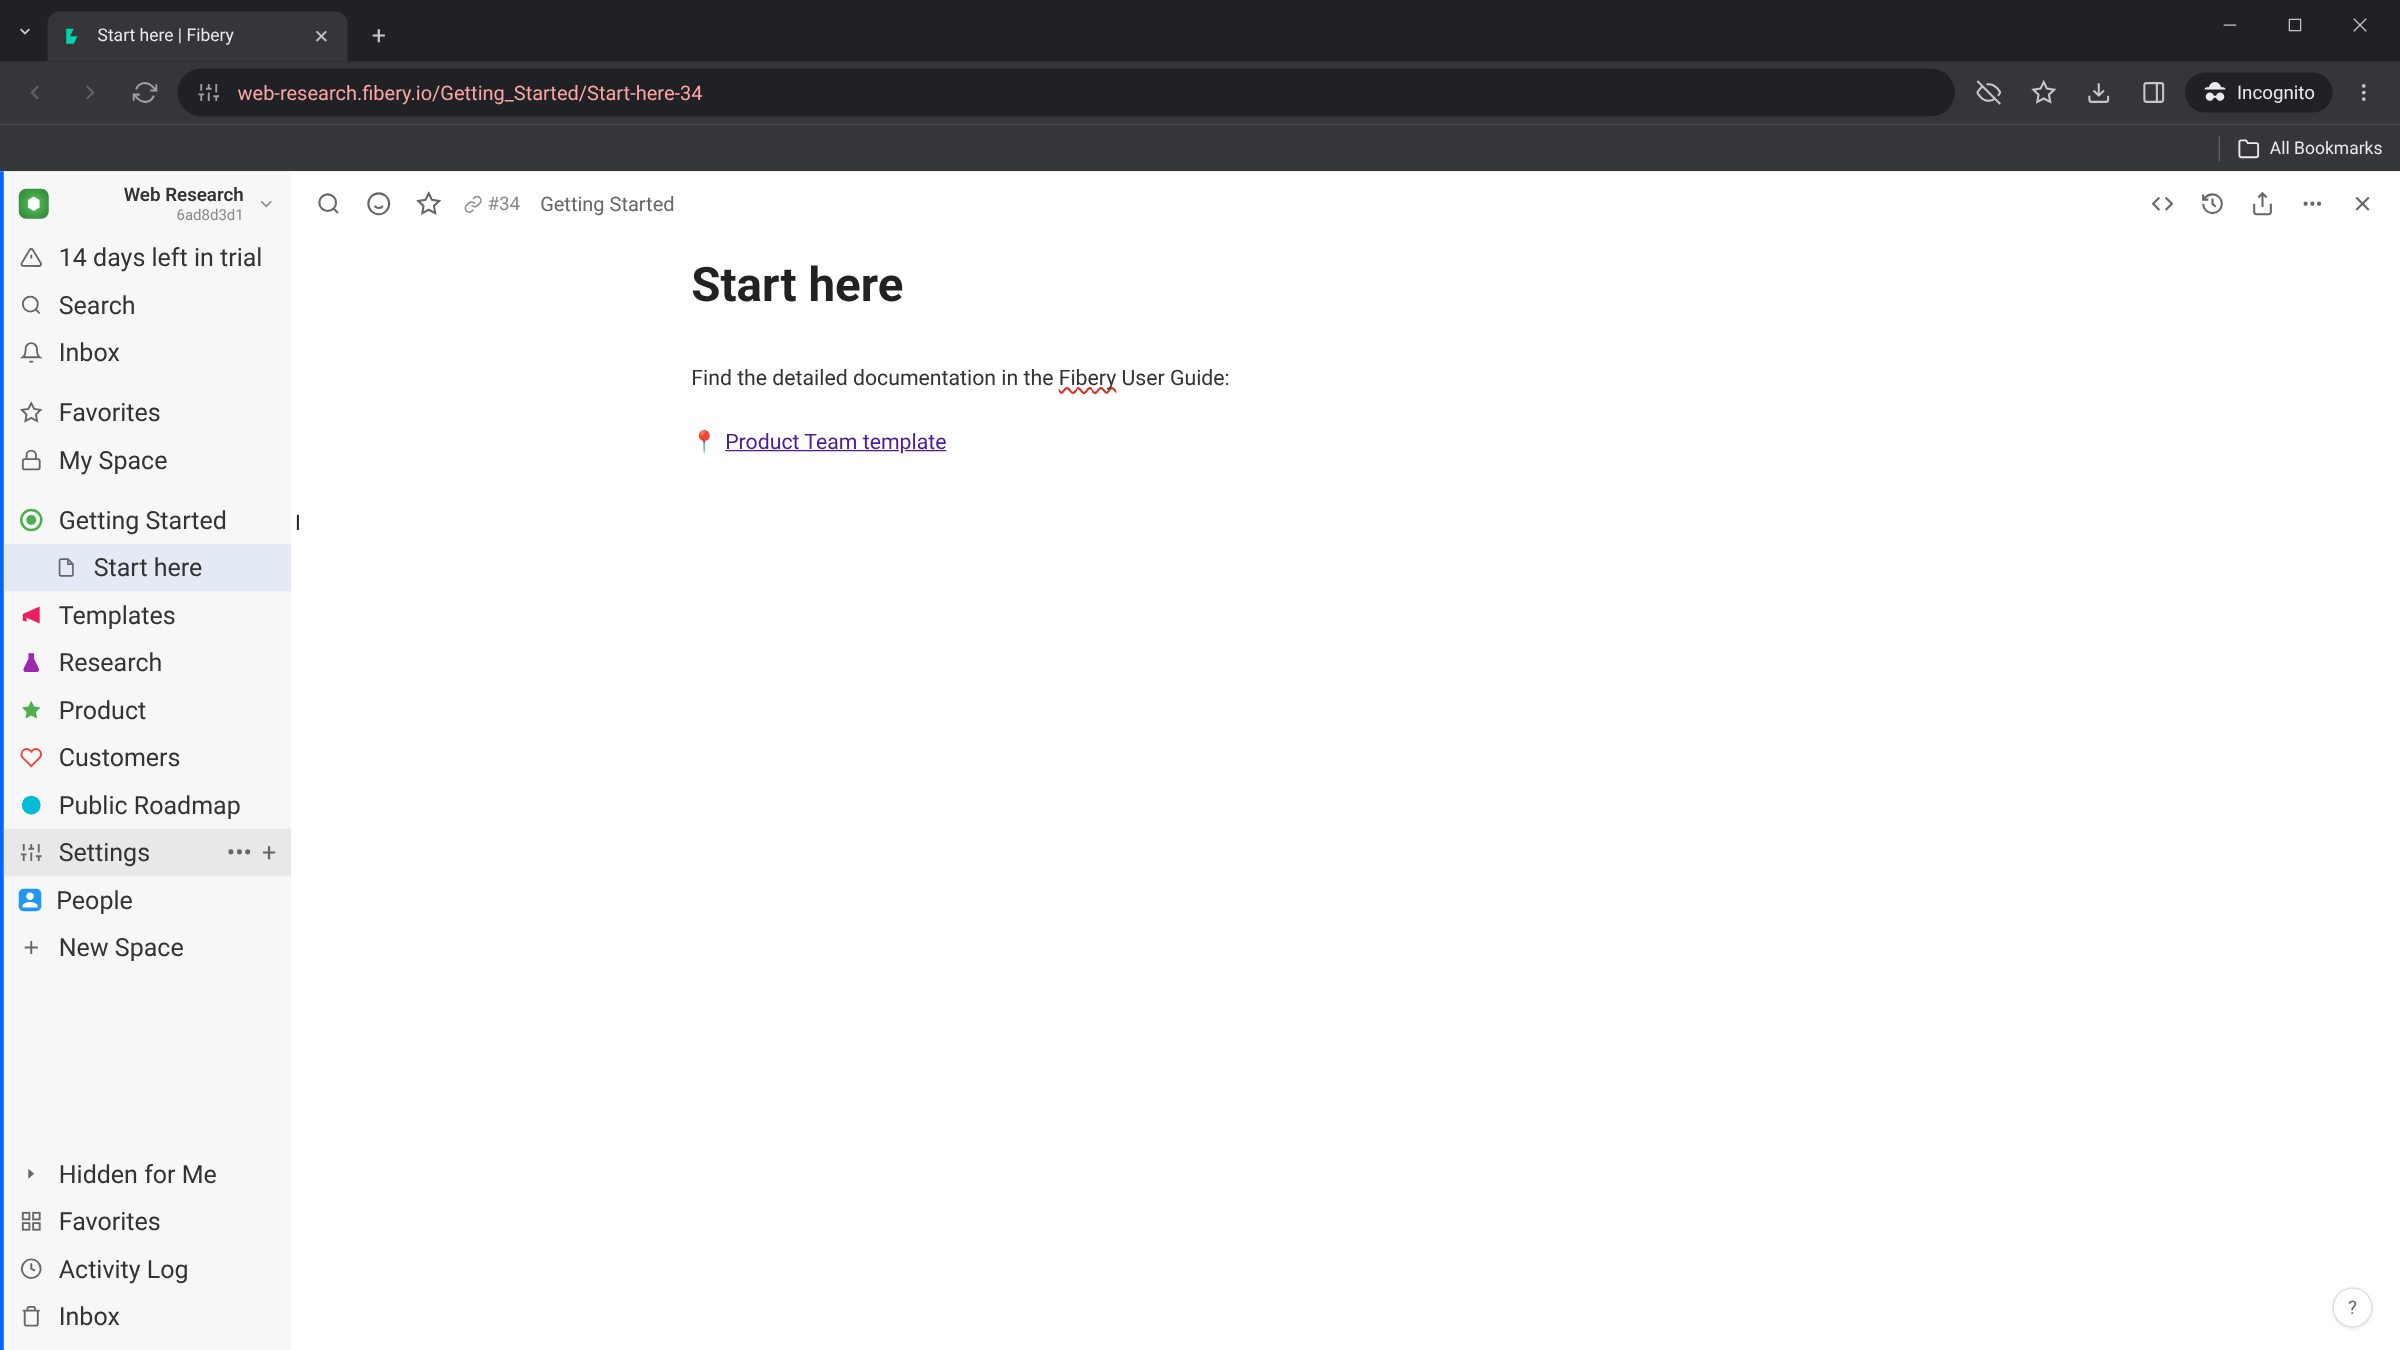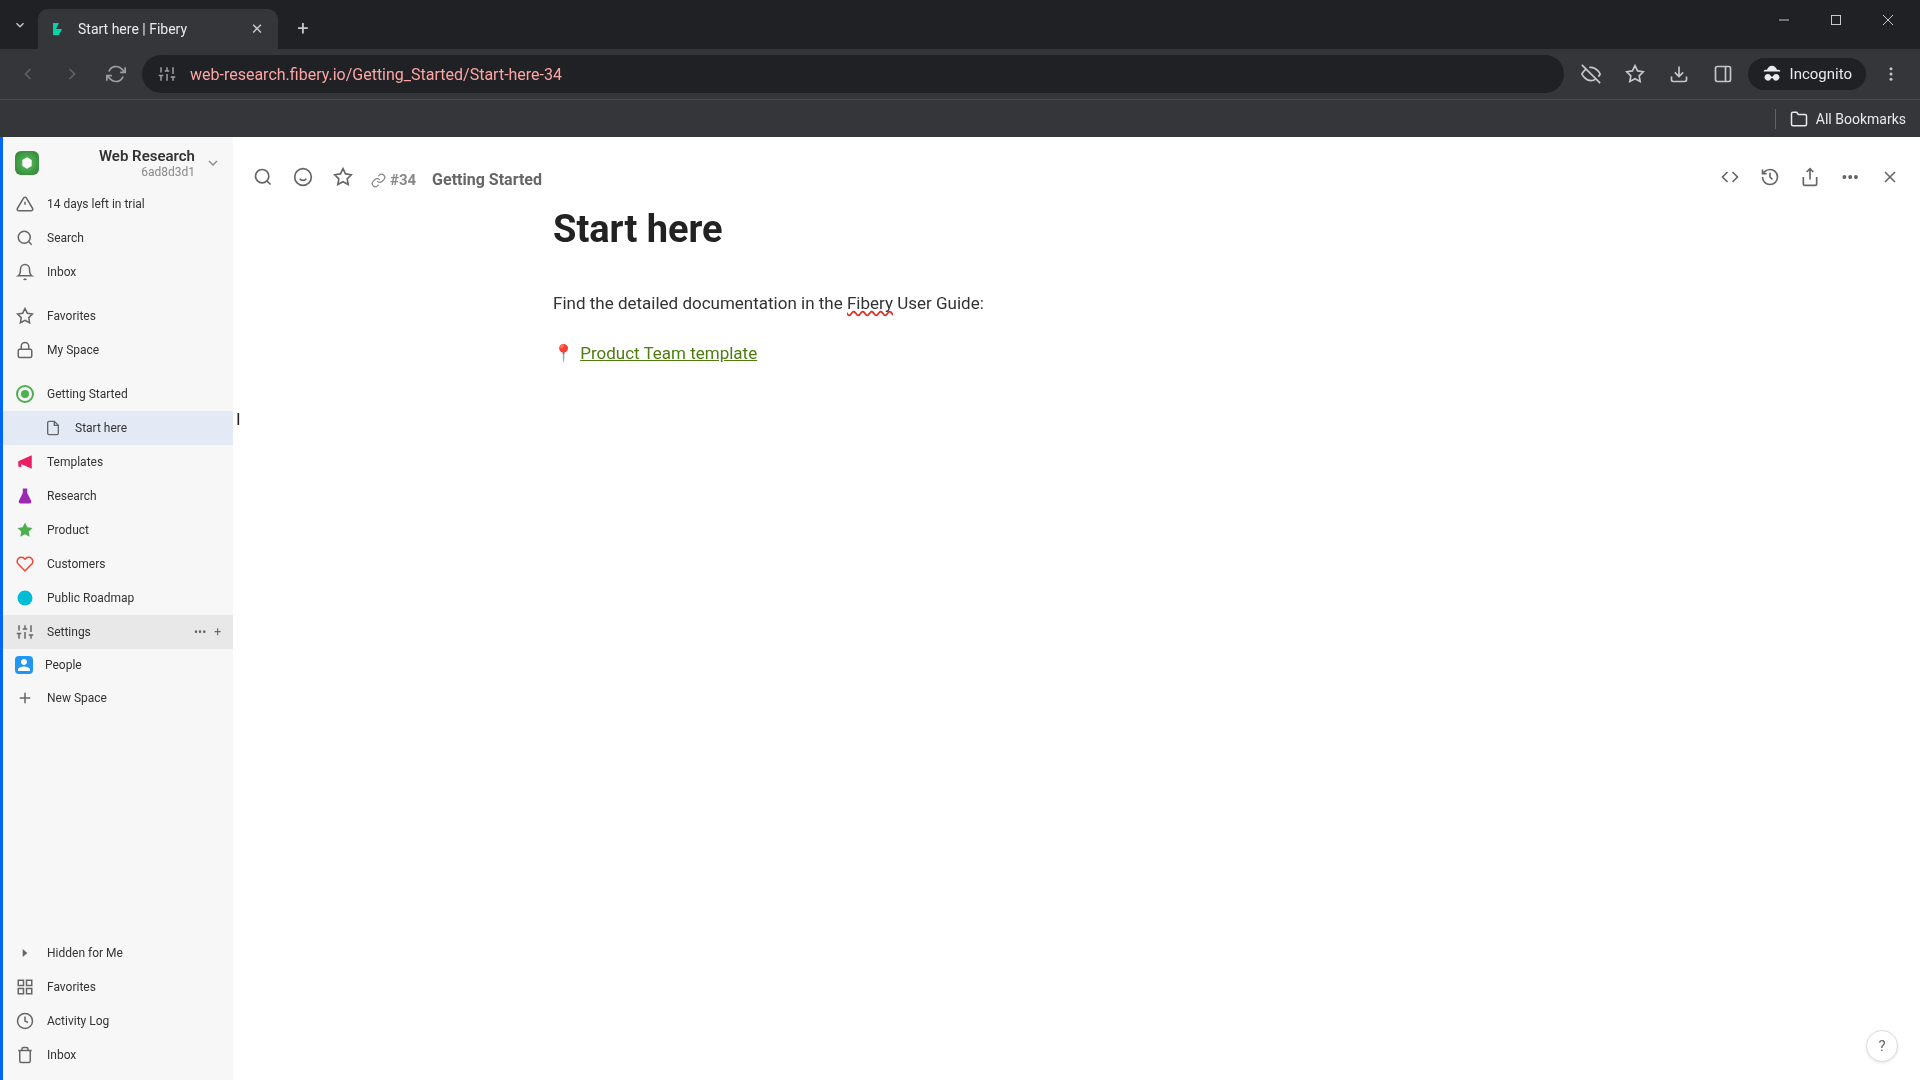--- a/index.html
+++ b/index.html
@@ -34,47 +34,47 @@
     
     
     .sidebar { width: 233px; background: #f7f7f7; border-left: 3px solid #0066ff; display: flex; flex-direction: column; overflow-y: auto; text-align: right; }
     .workspace-header { display: flex; align-items: center; padding: 10px 12px 8px 12px; gap: 10px; cursor: pointer; }
     .workspace-icon { width: 24px; height: 24px; background: radial-gradient(circle, #4caf50 30%, #2e7d32 100%); border-radius: 6px; display: flex; align-items: center; justify-content: center; }
     .workspace-info { flex: 1; }
     .workspace-name { font-size: 15px; font-weight: 600; color: #333; }
     .workspace-id { font-size: 12px; color: #888; }
     .workspace-chevron { color: #888; }
     
-    .sidebar-item { display: flex; align-items: center; padding: 7px 12px; gap: 12px; color: #333; font-size: 12px; cursor: pointer; }
+    .sidebar-item { display: flex; align-items: center; padding: 7px 12px; gap: 12px; color: #333; font-size: 20px; cursor: pointer; }
     .sidebar-item.active { background: #e3e9f5; }
     .sidebar-item.hovered { background: #e8e8e8; }
     .sidebar-item .si-icon { width: 20px; height: 20px; display: flex; align-items: center; justify-content: center; color: #666; }
     .sidebar-item.nested { padding-left: 40px; }
     .sidebar-item .item-actions { margin-left: auto; display: flex; gap: 8px; color: #666; }
     
     .sidebar-section { margin-top: 10px; }
     .sidebar-bottom { margin-top: auto; padding-bottom: 8px; }
     
     .space-icon-gs { width: 18px; height: 18px; border-radius: 50%; border: 2px solid #4caf50; display: flex; align-items: center; justify-content: center; }
     .space-icon-gs::after { content: ''; width: 8px; height: 8px; border-radius: 50%; background: #4caf50; }
     
     
     .main-content { flex: 1; display: flex; flex-direction: column; background: #fff; position: relative; }
-    .content-header { height: 52px; display: flex; align-items: flex-end; padding: 0 18px; gap: 16px; font-weight: bold; }
+    .content-header { height: 52px; display: flex; align-items: center; padding: 18px 18px; gap: 16px; }
     .header-icon-btn { width: 24px; height: 24px; display: flex; align-items: center; justify-content: center; color: #666; cursor: pointer; }
     .entity-id { display: flex; align-items: center; gap: 4px; color: #888; font-size: 15px; }
     .breadcrumb { color: #666; font-size: 16px; }
     .header-right { margin-left: auto; display: flex; align-items: center; gap: 16px; }
     
     .content-body { flex: 1; padding: 18px 0 0 320px; }
     .page-title { font-size: 38px; font-weight: 700; color: #222; margin-bottom: 42px; }
     .page-text { font-size: 17px; color: #333; margin-bottom: 30px; }
     .page-text .underlined { text-decoration: underline wavy #d93025; text-decoration-skip-ink: none; }
     .page-link { display: inline-flex; align-items: center; gap: 6px; font-size: 17px; }
-    .page-link a { color: #4d7c0f; text-decoration: underline; }
+    .page-link a { color: #4c1d95; text-decoration: underline; }
     .text-cursor-mark { position: absolute; left: 3px; top: 272px; color: #222; font-size: 17px; }
     
     .help-btn { position: absolute; bottom: 18px; right: 22px; width: 32px; height: 32px; border-radius: 50%; border: 1px solid #ddd; background: #fff; display: flex; align-items: center; justify-content: center; color: #666; font-size: 15px; cursor: pointer; box-shadow: 0 1px 3px rgba(0,0,0,0.1); }
     
     svg { display: block; }
   </style>
 </head>
 <body>
 
 <div class="browser-titlebar">

